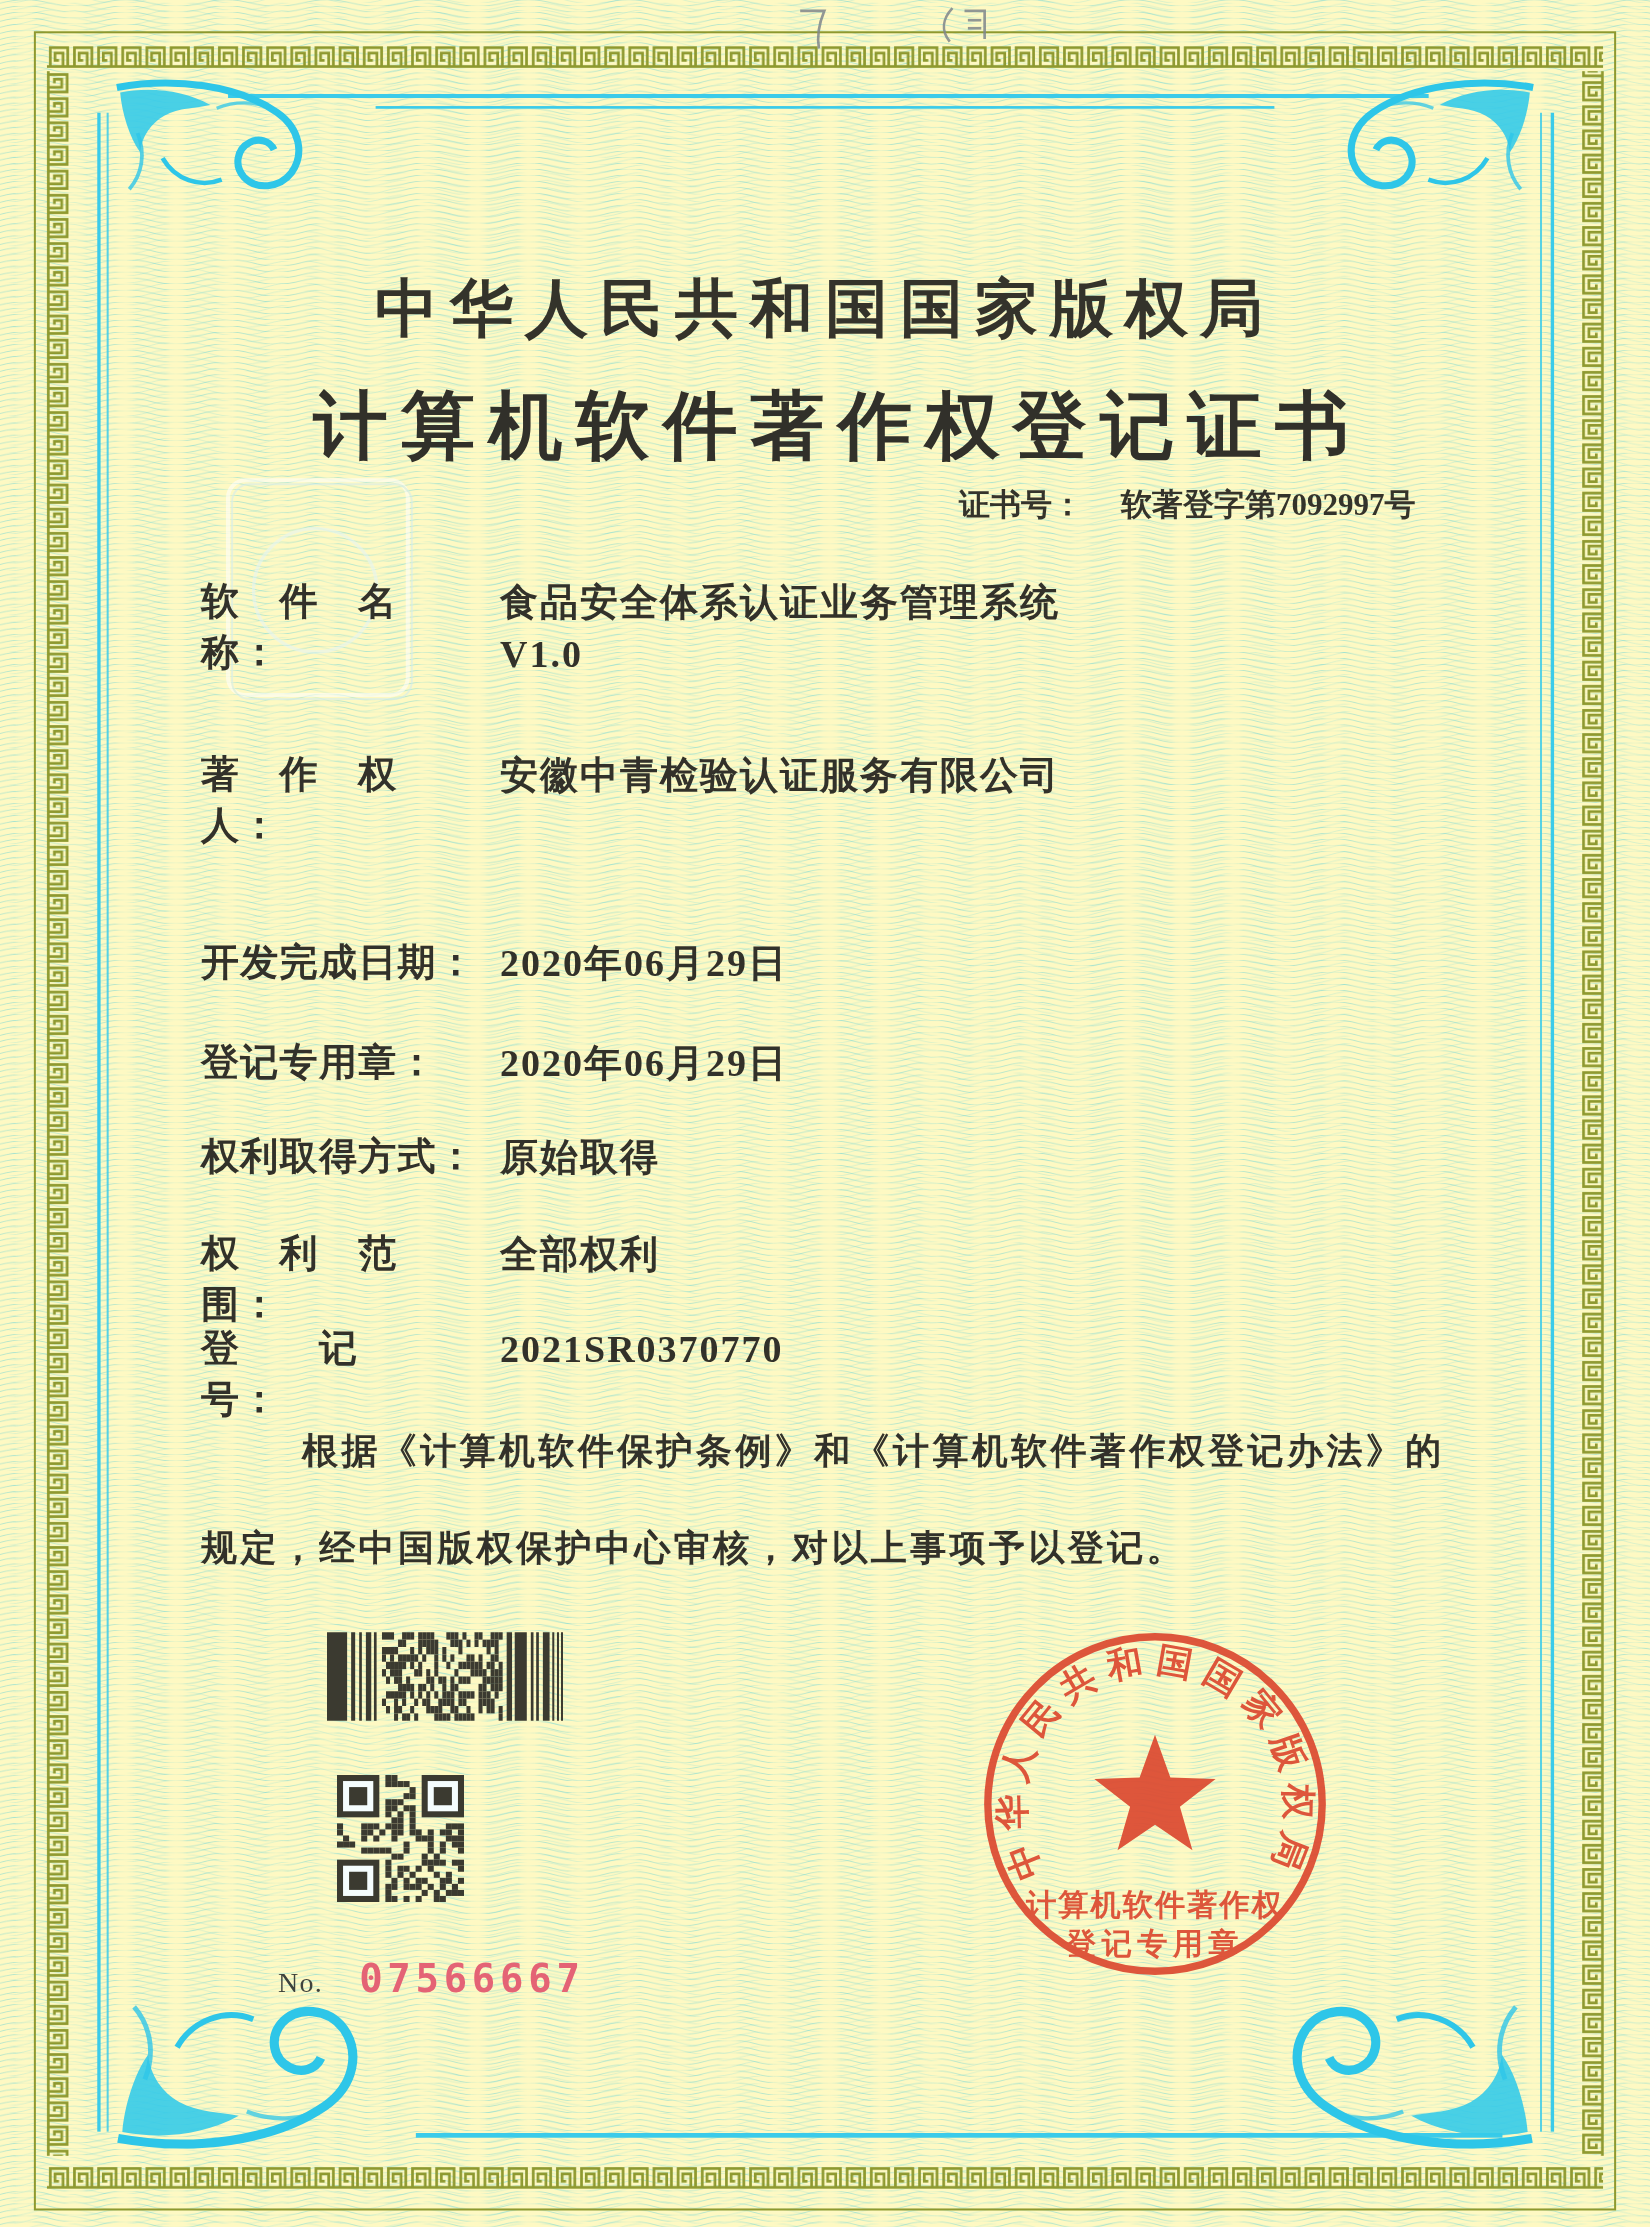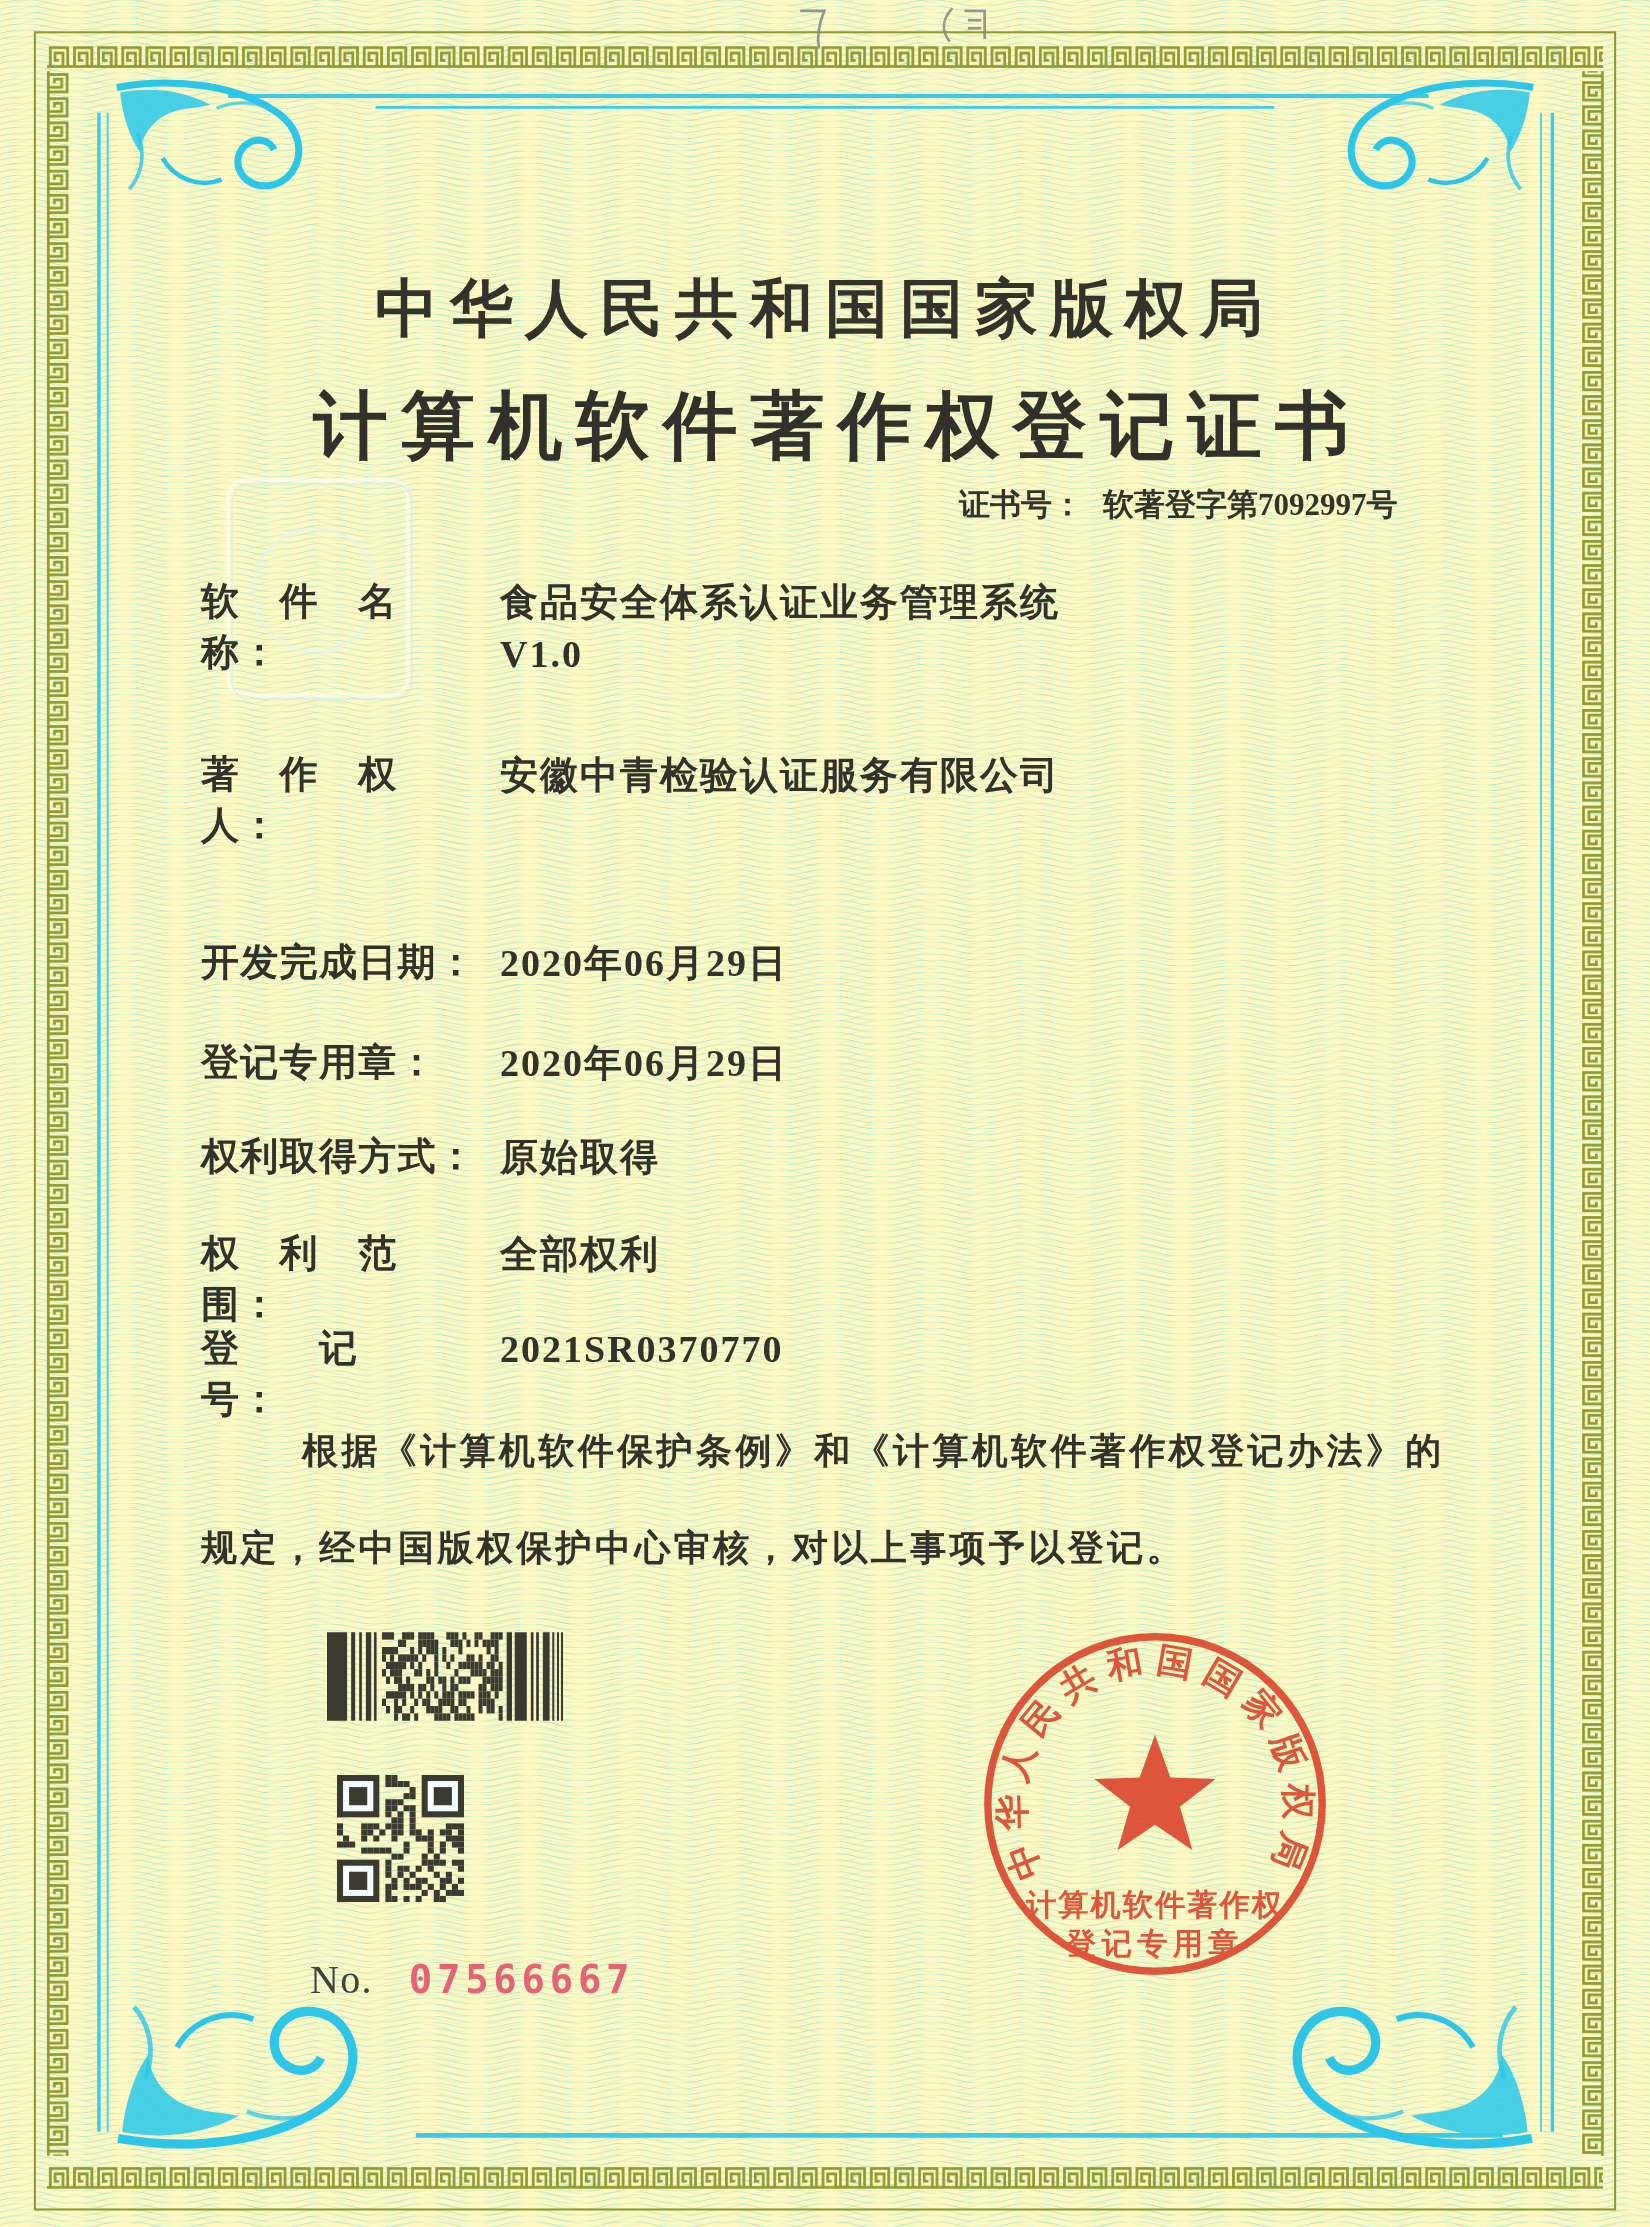--- a/index.html
+++ b/index.html
@@ -17,33 +17,33 @@
 
   .title1{
     left:0;top:266px;width:1650px;text-align:center;
     font-size:63px;font-weight:600;letter-spacing:12px;color:#34332b;
   }
   .title2{
     left:0;top:377px;width:1650px;text-align:center;
     font-size:74px;font-weight:700;letter-spacing:13.4px;color:#31302a;margin-left:13px;
   }
   .certno{
-    left:959px;top:484px;display:flex;gap:20px;
+    left:959px;top:484px;display:flex;gap:38px;
     font-size:31px;font-weight:700;color:#34332b;
   }
   .frow{position:absolute;left:201px;display:flex;align-items:flex-start;
     font-size:38px;font-weight:700;color:#32312a;}
   .flabel{width:299px;flex:0 0 299px;letter-spacing:1.3px;}
   .fvalue{font-weight:600;letter-spacing:2px;line-height:1.38;}
   .statement{
     left:201px;width:1261px;font-size:36px;font-weight:600;
     letter-spacing:3.4px;color:#32312a;line-height:1.0;
   }
   .serial{left:278px;top:1956px;display:flex;align-items:baseline;gap:20px;}
-  .serial .no{font-size:40px;color:#3e433e;letter-spacing:1.3px;margin-left:32px;}
+  .serial .no{font-size:28px;color:#3e433e;letter-spacing:1.3px;}
   .serial .num{
     font-family:"DejaVu Sans Mono",monospace;
     font-size:39px;color:#e46375;letter-spacing:4.7px;font-weight:600;margin-left:16px;
   }
   .issuedate{
     left:966px;top:1960px;width:376px;text-align:center;
     font-size:39px;font-weight:600;color:#2f2e28;letter-spacing:1.3px;
   }
   .sealwrap{left:967px;top:1616px;z-index:3;opacity:.93;}
   .codeblack{fill:#3b3a30;}

